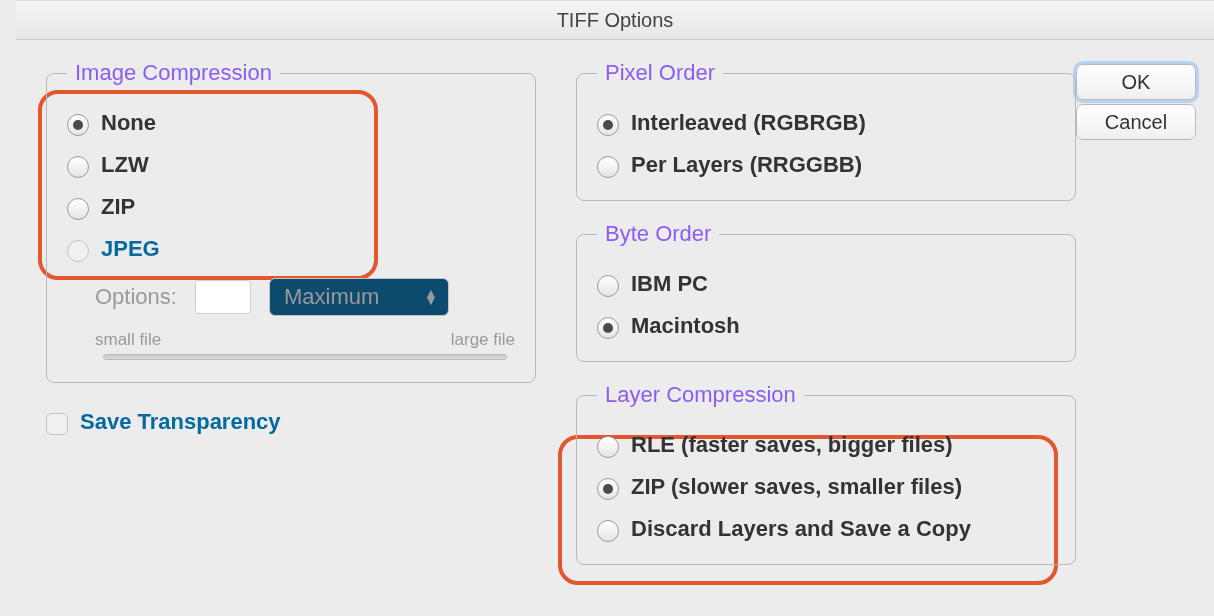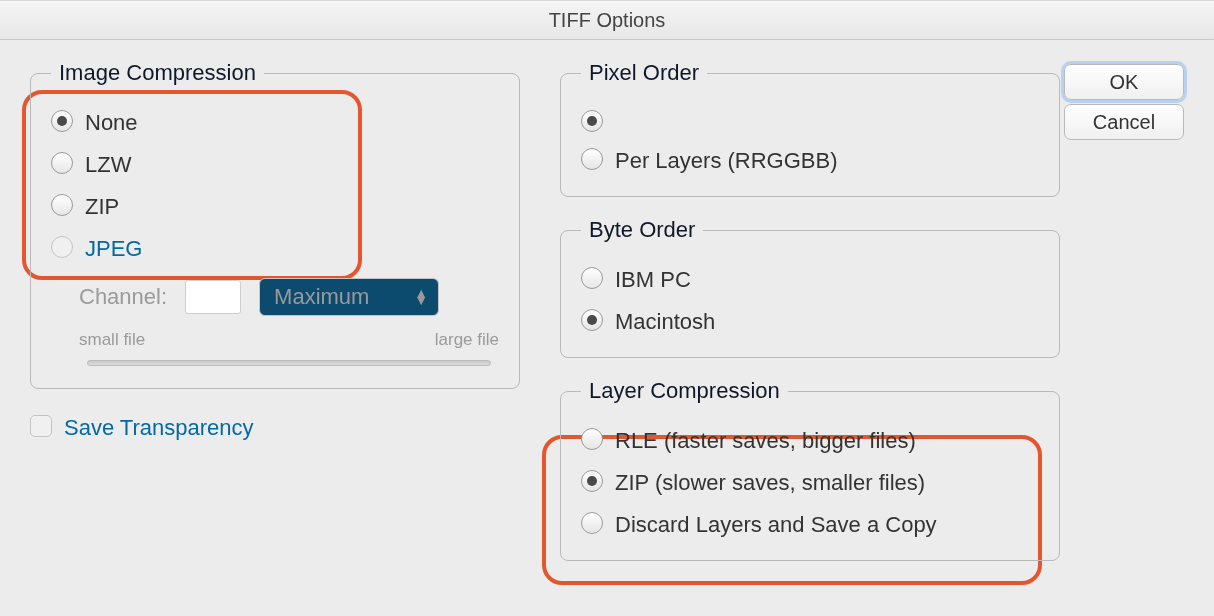--- a/index.html
+++ b/index.html
@@ -9,20 +9,21 @@
     font-family: "Helvetica Neue", Helvetica, Arial, sans-serif;
     font-size: 22px;
     color: #333;
     background: #ececec;
     -webkit-font-smoothing: antialiased;
   }
   .window {
     width: 1214px; height: 516px;
     background: #ececec;
     position: relative;
+    padding-left: 16px;
   }
   .titlebar {
     height: 40px;
     border-top: 1px solid #d9d9d9;
     border-bottom: 1px solid #c9c9c9;
     background: linear-gradient(#f5f5f5,#e7e7e7);
     display:flex; align-items:center; justify-content:center;
     font-size: 20px;
     color:#444;
   }
@@ -41,36 +42,37 @@
     border: 1px solid #b9b9b9;
     border-radius: 8px;
     margin: 0 0 20px 0;
     padding: 18px 20px 18px 20px;
     position: relative;
     background: transparent;
   }
   fieldset.group > legend {
     padding: 0 8px;
     font-size: 22px;
-    color:#0f172a;
+    color:#8b5cf6;
     background: #ececec;
   }
 
   .highlight {
     border: 4px solid #e4572e;
     border-radius: 20px;
     padding: 8px 12px 14px 12px;
     position: absolute;
     pointer-events: none;
   }
 
   .radio-row, .check-row {
-    display:flex; align-items:flex-start;
+    display:flex; align-items:flex-end;
     margin: 6px 0 16px 0;
     font-size: 22px;
+    font-weight: bold;
   }
   .radio-row:last-child, .check-row:last-child { margin-bottom: 4px; }
 
   .radio {
     width: 22px; height: 22px;
     border-radius: 50%;
     border: 1px solid #9a9a9a;
     background: linear-gradient(#ffffff,#e6e6e6);
     margin-right: 12px;
     display:inline-flex; align-items:center; justify-content:center;
@@ -116,21 +118,21 @@
     color:#9a9a9a;
   }
   .select .caret { font-size:14px; color:#9a9a9a; display:flex; flex-direction:column; line-height:7px;}
 
   .slider-wrap {
     margin: 4px 0 0 28px;
   }
   .slider-labels {
     display:flex; justify-content:space-between;
     font-size: 17px; color:#9a9a9a;
-    margin-bottom: 10px;
+    margin-bottom: 4px;
   }
   .slider-track {
     height: 6px; border-radius: 3px;
     background: linear-gradient(#c8c8c8,#dcdcdc);
     border: 1px solid #bcbcbc;
     width: 96%;
     margin: 0 auto 4px auto;
   }
 
   .btn {
@@ -179,21 +181,21 @@
         <div class="radio-row">
           <span class="radio"></span>
           <span class="label">ZIP</span>
         </div>
         <div class="radio-row">
           <span class="radio disabled"></span>
           <span class="label disabled">JPEG</span>
         </div>
 
         <div class="quality-row">
-          <span>Channel:</span>
+          <span>Options:</span>
           <span class="num-field"></span>
           <span class="select">
             <span>Maximum</span>
             <span class="caret">
                 <span>▲</span>
                 <span>▼</span>
               </span>
           </span>
         </div>
 
@@ -211,20 +213,21 @@
         <span class="label disabled">Save Transparency</span>
       </div>
     </div>
 
     <div class="col col-mid">
 
       <fieldset class="group">
         <legend>Pixel Order</legend>
         <div class="radio-row">
           <span class="radio selected"></span>
+          <span class="label">Interleaved (RGBRGB)</span>
         </div>
         <div class="radio-row">
           <span class="radio"></span>
           <span class="label">Per Layers (RRGGBB)</span>
         </div>
       </fieldset>
 
       <fieldset class="group">
         <legend>Byte Order</legend>
         <div class="radio-row">

